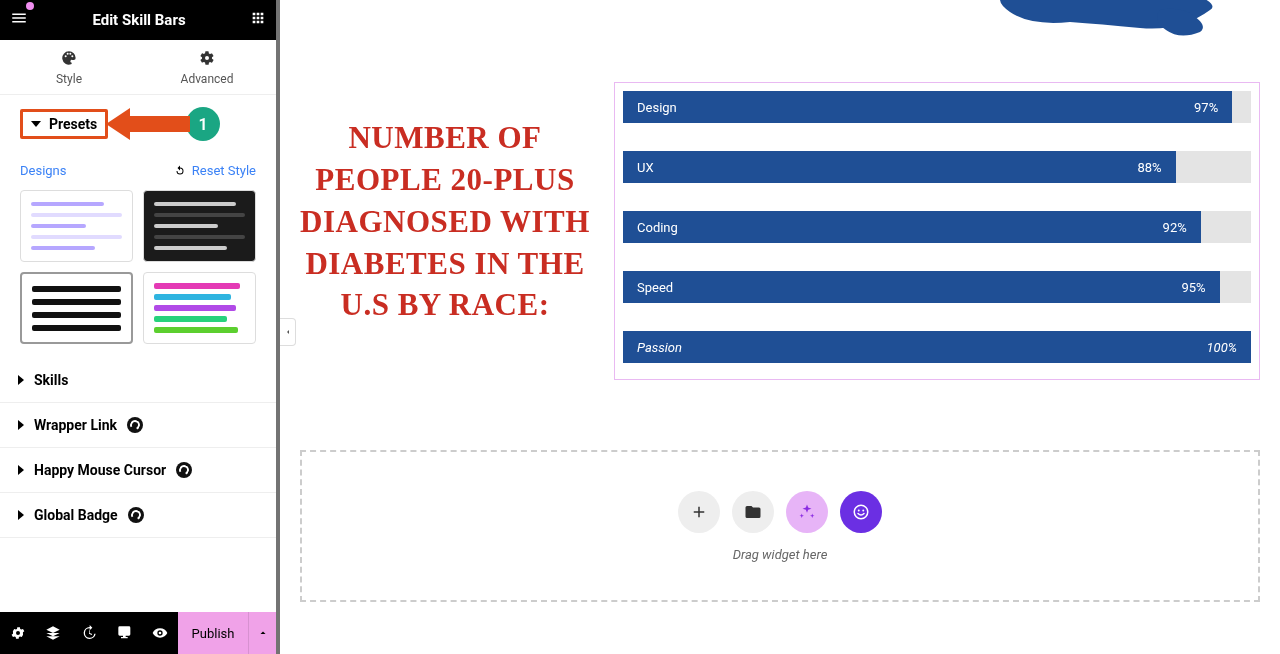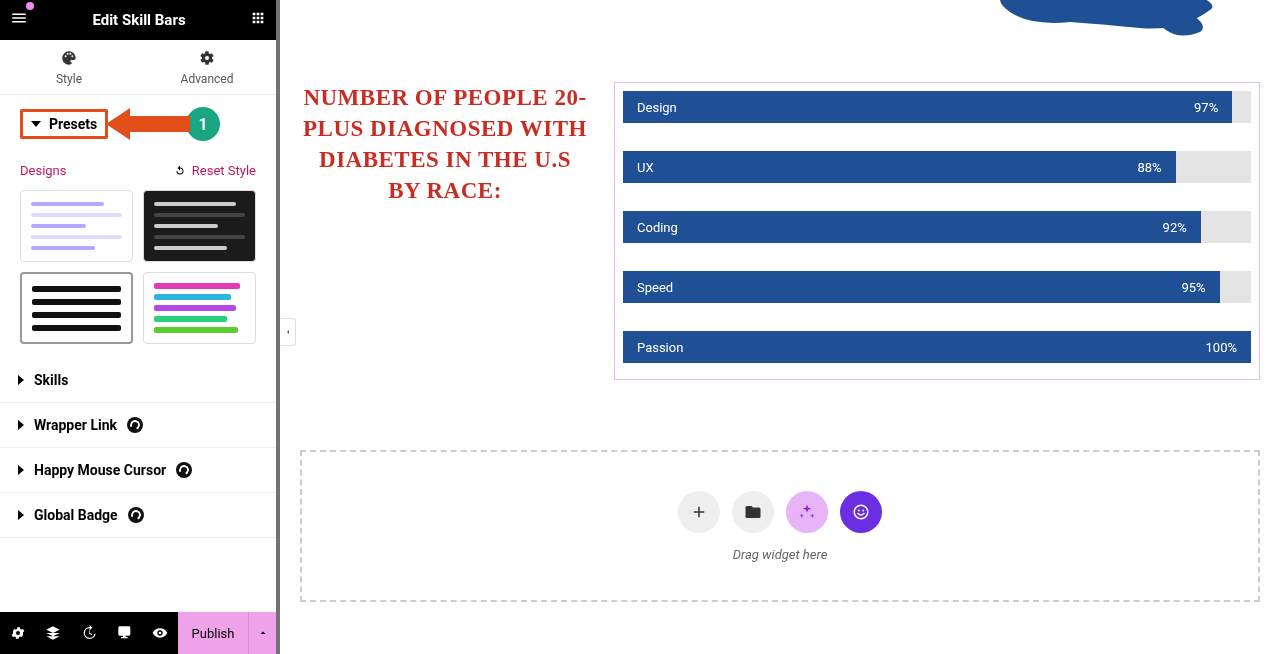--- a/index.html
+++ b/index.html
@@ -27,21 +27,21 @@
   .acc-head .ha-icon::before { content:""; width:6px; height:6px; border:2px solid #fff; border-radius:50%; border-bottom-color:transparent; transform:rotate(20deg); }
   
   .presets { padding: 14px 20px; }
   .presets-title-row { display:flex; align-items:center; position:relative; }
   .presets-box { border: 3px solid #e24e1a; border-radius: 2px; padding: 4px 8px; display:flex; align-items:center; gap:8px; font-weight:700; font-size:14px; }
   .presets-box .caret { width:0; height:0; border-left:5px solid transparent; border-right:5px solid transparent; border-top:6px solid #000; }
   .arrow-anno { position:absolute; left:110px; top:-2px; display:flex; align-items:center; }
   .arrow-body { width:60px; height:16px; background:#e24e1a; position:relative; }
   .arrow-head { width:0; height:0; border-top:16px solid transparent; border-bottom:16px solid transparent; border-right:24px solid #e24e1a; position:absolute; left:-24px; top:-8px; }
   .anno-badge { width:34px; height:34px; border-radius:50%; background:#1aa683; color:#fff; display:flex; align-items:center; justify-content:center; font-weight:600; margin-left:-4px; }
-  .designs-row { display:flex; justify-content:space-between; align-items:center; margin-top:24px; font-size:13px; color:#be185d; }
+  .designs-row { display:flex; justify-content:space-between; align-items:center; margin-top:24px; font-size:13px; color:#3b82f6; }
   .reset-style { display:flex; align-items:center; gap:6px; cursor:pointer; }
   .reset-style svg { width:12px; height:12px; }
   .design-grid { display:grid; grid-template-columns: 1fr 1fr; gap:10px; margin-top:12px; }
   .design-thumb { border:1px solid #ddd; border-radius:4px; height:72px; padding:8px 10px; display:flex; flex-direction:column; justify-content:space-around; cursor:pointer; background:#fff; }
   .design-thumb.selected { border:2px solid #999; }
   .tline { height:4px; border-radius:2px; }
   
   .bottom-bar { height:42px; background:#000; color:#fff; display:flex; align-items:center; }
   .bottom-bar .bicon { width:36px; height:42px; display:flex; align-items:center; justify-content:center; cursor:pointer; }
   .bottom-bar .bicon svg { width:16px; height:16px; fill:#fff; }
@@ -51,21 +51,21 @@
   .publish-caret svg { width:12px; height:12px; fill:#000; }
   
   .canvas { flex:1; position:relative; overflow:hidden; }
   .collapse-handle { position:absolute; left:0; top:318px; width:16px; height:28px; background:#fff; border:1px solid #ddd; border-left:none; border-radius:0 4px 4px 0; display:flex; align-items:center; justify-content:center; cursor:pointer; }
   .collapse-handle svg { width:8px; height:12px; fill:#555; }
   
   .map-blob { position:absolute; right:60px; top:-30px; }
   .map-blob svg { width:220px; height:70px; }
   
   .content-row { position:absolute; left:20px; right:20px; top:82px; display:flex; gap:24px; align-items:flex-start; }
-  .heading { width:290px; text-align:center; color:#c92d22; font-weight:800; font-size:23px; line-height:1.35; font-family: Georgia, 'Times New Roman', serif; letter-spacing:.5px; }
+  .heading { width:290px; text-align:center; color:#c92d22; font-weight:800; font-size:31px; line-height:1.35; font-family: Georgia, 'Times New Roman', serif; letter-spacing:.5px;margin-top:35px; }
   .bars-frame { flex:1; border:1px solid #e9b9f2; padding:8px; }
   .bar-row { margin-bottom:28px; }
   .bar-row:last-child { margin-bottom:8px; }
   .bar-track { height:32px; background:#e4e4e4; position:relative; }
   .bar-fill { height:100%; background:#1f4f95; color:#fff; display:flex; align-items:center; justify-content:space-between; padding:0 14px; font-size:13px; }
   
   .drop-area { position:absolute; left:20px; right:20px; top:450px; height:152px; border:2px dashed #ccc; display:flex; flex-direction:column; align-items:center; justify-content:center; gap:14px; }
   .drop-btns { display:flex; gap:12px; }
   .circle-btn { width:42px; height:42px; border-radius:50%; display:flex; align-items:center; justify-content:center; cursor:pointer; }
   .circle-btn svg { width:18px; height:18px; }
@@ -282,21 +282,21 @@
           <div class="bar-row">
             <div class="bar-track">
               <div class="bar-fill" style="width: 95%;">
                 <span>Speed</span>
                 <span>95%</span>
               </div>
             </div>
           </div>
           <div class="bar-row">
             <div class="bar-track">
-              <div class="bar-fill" style="width: 100%;">
+              <div class="bar-fill" style="width: 100%; font-style: italic;">
                 <span>Passion</span>
                 <span>100%</span>
               </div>
             </div>
           </div>
         </div>
     </div>
 
     <div class="drop-area">
       <div class="drop-btns">

